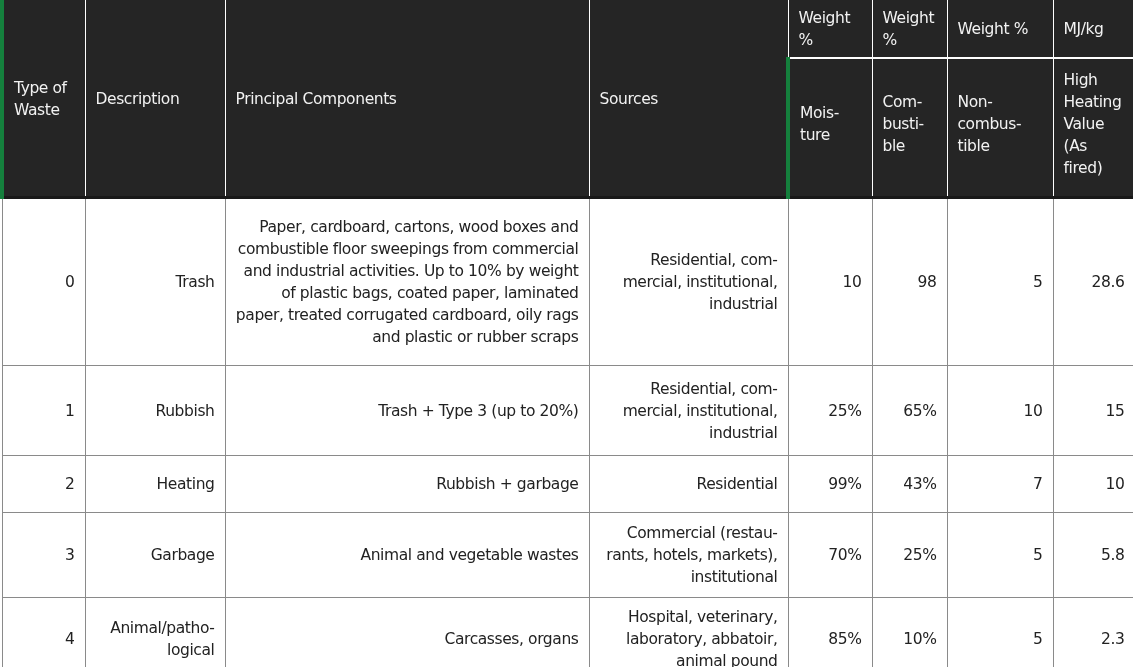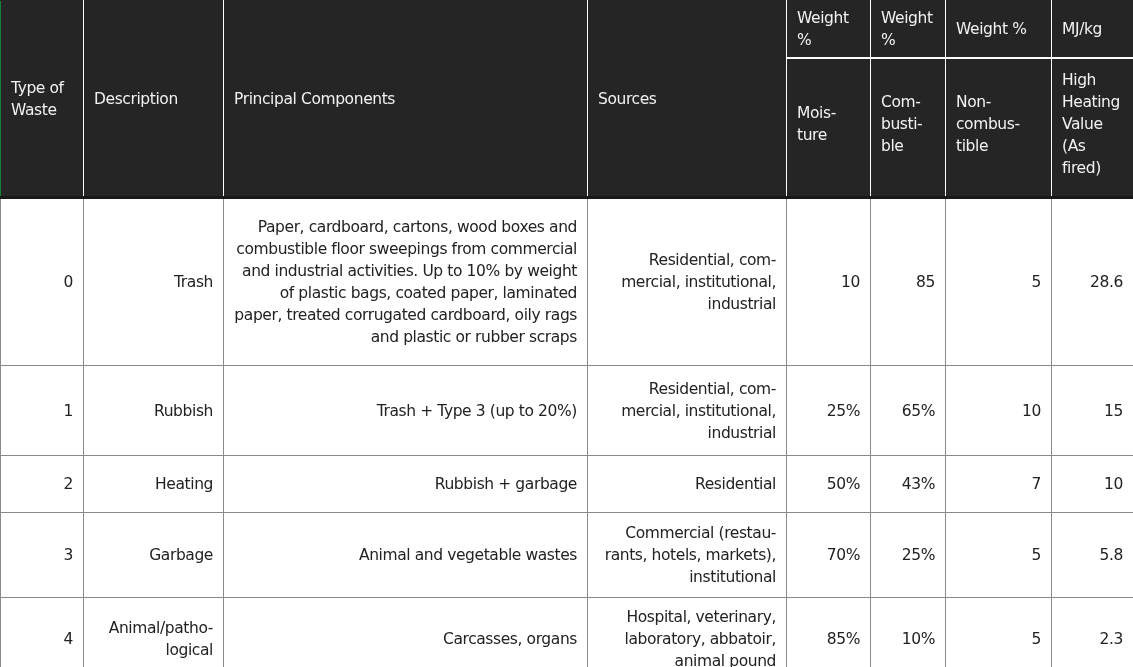--- a/index.html
+++ b/index.html
@@ -27,21 +27,21 @@
       font-weight: normal;
       text-align: left;
       vertical-align: middle;
       padding: 0 10px;
       border: 1px solid #ffffff;
       border-bottom: 3px solid #191919;
     }
     .waste thead tr.top th { height: 56px; }
     .waste thead tr.sub th { height: 121px; }
     .waste thead tr.top th.group { border-bottom: 2px solid #ffffff; }
-    .waste thead th:first-child { border-left: 1px solid #15803d; }
+    .waste thead th:first-child { border-left: 4px solid #15803d; }
     .waste thead th:last-child { border-right: 1px solid #252525; }
     .waste thead tr.top th { border-top: 1px solid #252525; }
     .waste thead tr.sub th { padding-top: 4px; padding-bottom: 12px; }
     .waste tbody td {
       border: 1px solid #8a8a8a;
       padding: 0 10px;
       vertical-align: middle;
       text-align: right;
     }
     .waste tbody td:first-child { border-left: 1px solid #8a8a8a; }
@@ -83,40 +83,40 @@
       <th>High Heating Value (As fired)</th>
     </tr>
   </thead>
   <tbody>
     <tr class="r0">
       <td>0</td>
       <td>Trash</td>
       <td>Paper, cardboard, cartons, wood boxes and combustible floor sweepings from commercial and industrial activities. Up to 10% by weight of plastic bags, coated paper, laminated paper, treated corrugated cardboard, oily rags and plastic or rubber scraps</td>
       <td>Residential, com-mercial, institutional, industrial</td>
       <td>10</td>
-      <td>85</td>
+      <td>98</td>
       <td>5</td>
       <td>28.6</td>
     </tr>
     <tr class="r1">
       <td>1</td>
       <td>Rubbish</td>
       <td>Trash + Type 3 (up to 20%)</td>
       <td>Residential, com-mercial, institutional, industrial</td>
       <td>25%</td>
       <td>65%</td>
       <td>10</td>
       <td>15</td>
     </tr>
     <tr class="r2">
       <td>2</td>
       <td>Heating</td>
       <td>Rubbish + garbage</td>
       <td>Residential</td>
-      <td>50%</td>
+      <td>99%</td>
       <td>43%</td>
       <td>7</td>
       <td>10</td>
     </tr>
     <tr class="r3">
       <td>3</td>
       <td>Garbage</td>
       <td>Animal and vegetable wastes</td>
       <td>Commercial (restau-rants, hotels, markets), institutional</td>
       <td>70%</td>

